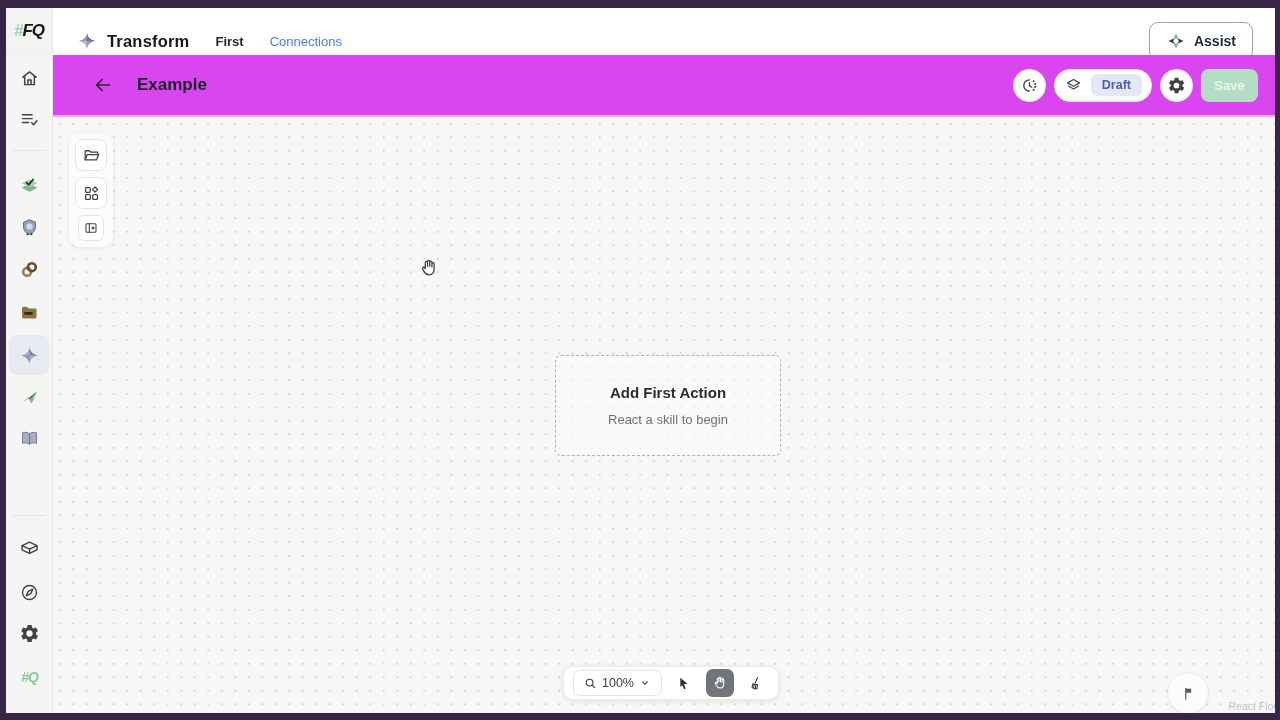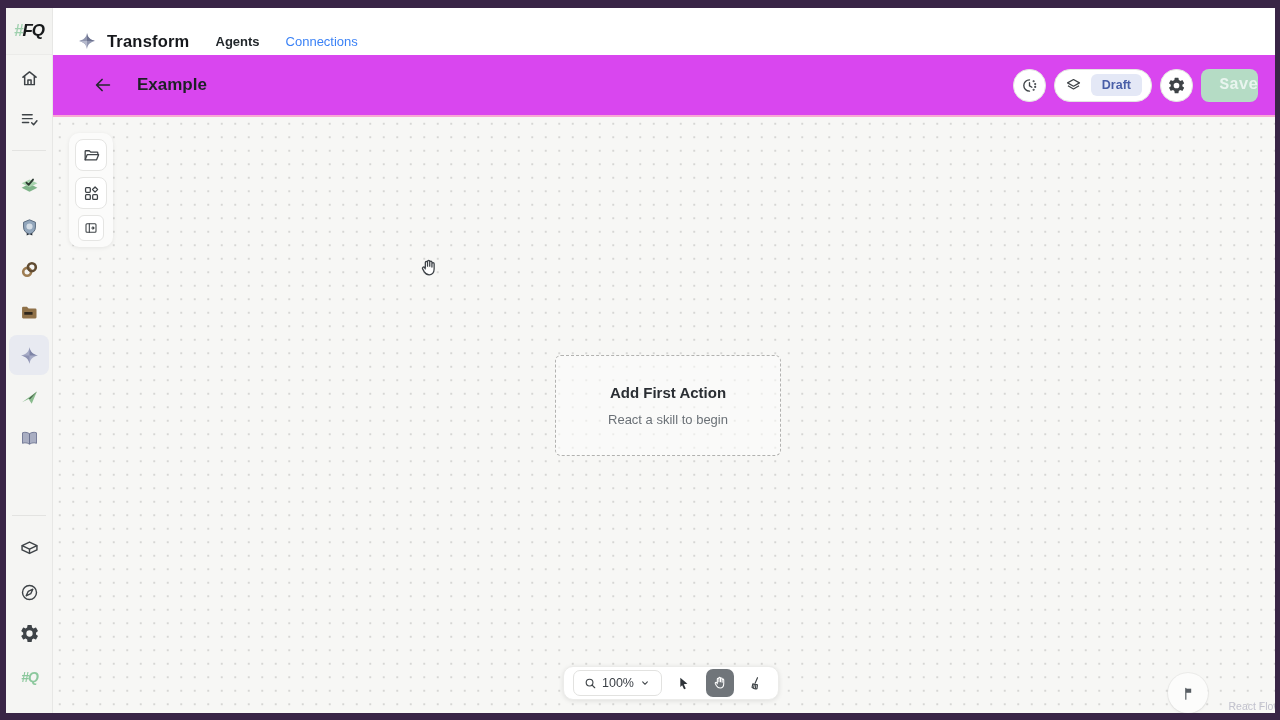--- a/index.html
+++ b/index.html
@@ -36,21 +36,21 @@
   .page-title { font-size:17px; font-weight:bold; color:#1d2125; margin-left:20px; }
   .head-actions { margin-left:auto; display:flex; align-items:center; gap:8px; }
   .hbtn { height:33px; background:#fff; border:1px solid #e3e3e1; border-radius:16px; display:flex; align-items:center; justify-content:center; cursor:pointer; }
   .hbtn.square { width:33px; }
   .draft-btn { padding:0 9px; gap:8px; }
   .draft-pill { background:#e4e8f6; color:#4a5fa8; font-size:12.5px; font-weight:bold; padding:4px 11px; border-radius:6px; }
   .testrun-btn { padding:0; }
   .testrun-label { padding:0 16px; font-size:13px; font-weight:bold; color:#2c3138; }
   .testrun-div { width:1px; height:33px; background:#e3e3e1; }
   .testrun-caret { width:33px; display:flex; align-items:center; justify-content:center; height:100%; cursor:pointer; }
-  .save-btn { width:57px; height:33px; background:#b5dcc5; border:none; border-radius:8px; color:#e9f5ef; font-size:16px; font-weight:bold; display:flex; align-items:center; justify-content:flex-end; cursor:default;font-family:Liberation Mono, monospace; }
+  .save-btn { width:57px; height:33px; background:#b5dcc5; border:none; border-radius:8px; color:#e9f5ef; font-size:13px; font-weight:bold; display:flex; align-items:center; justify-content:center; cursor:default; }
 
   
   .canvas { position:absolute; left:47px; right:0; top:109px; bottom:0; background-color:#f7f7f5;
     background-image:radial-gradient(circle, #d6d6d4 1px, rgba(0,0,0,0) 1.15px);
     background-size:13.5px 13.5px; }
 
   .palette { position:absolute; left:16px; top:16px; width:44px; padding:6px; background:#fbfbfa; border-radius:10px; box-shadow:0 1px 4px rgba(0,0,0,.08); display:flex; flex-direction:column; align-items:center; gap:6px; }
   .pbtn { width:32px; height:32px; background:#fff; border:1px solid #e5e5e3; border-radius:8px; display:flex; align-items:center; justify-content:center; cursor:pointer; }
   .pbtn.small { width:26px; height:26px; border-radius:6px; }
 
@@ -170,27 +170,36 @@
 
   <div class="topbar">
     <svg class="app-logo" viewBox="0 0 24 24">
           <path d="M12 2.5 C12.9 7.8 15.4 10.3 21.5 12 C15.4 13.7 12.9 16.2 12 21.5 C11.1 16.2 8.6 13.7 2.5 12 C8.6 10.3 11.1 7.8 12 2.5 Z" fill="#9196af"></path>
           <path d="M12 2.5 C12.9 7.8 15.4 10.3 21.5 12 L12 12 Z" fill="#6d7390"></path>
           <path d="M12 21.5 C11.1 16.2 8.6 13.7 2.5 12 L12 12 Z" fill="#b6bacd"></path>
         </svg>
     <div class="app-name">Transform</div>
 
     <div class="tab">
-      <span>Agents</span>
+      <span>First</span>
       <div class="underline"></div>
     </div>
     <div class="tab inactive">
       <span>Connections</span>
     </div>
 
+    <div class="assist-btn">
+      <svg width="20" height="20" viewBox="0 0 24 24">
+            <polygon points="12,2.8 15.2,10 12,8.8 8.8,10" fill="#7cb893"></polygon>
+            <polygon points="21.2,12 14,15.2 15.2,12 14,8.8" fill="#2e3f49"></polygon>
+            <polygon points="12,21.2 8.8,14 12,15.2 15.2,14" fill="#7cb893"></polygon>
+            <polygon points="2.8,12 10,8.8 8.8,12 10,15.2" fill="#2e3f49"></polygon>
+          </svg>
+      <span>Assist</span>
+    </div>
   </div>
 
   <div class="pagehead">
     <div class="back-btn">
       <svg width="22" height="22" viewBox="0 0 24 24" fill="none" stroke="#23282c" stroke-width="1.8" stroke-linecap="round" stroke-linejoin="round">
             <path d="M19 12 H5 M11 6 L5 12 L11 18"></path>
           </svg>
     </div>
     <div class="page-title">Example</div>
 

